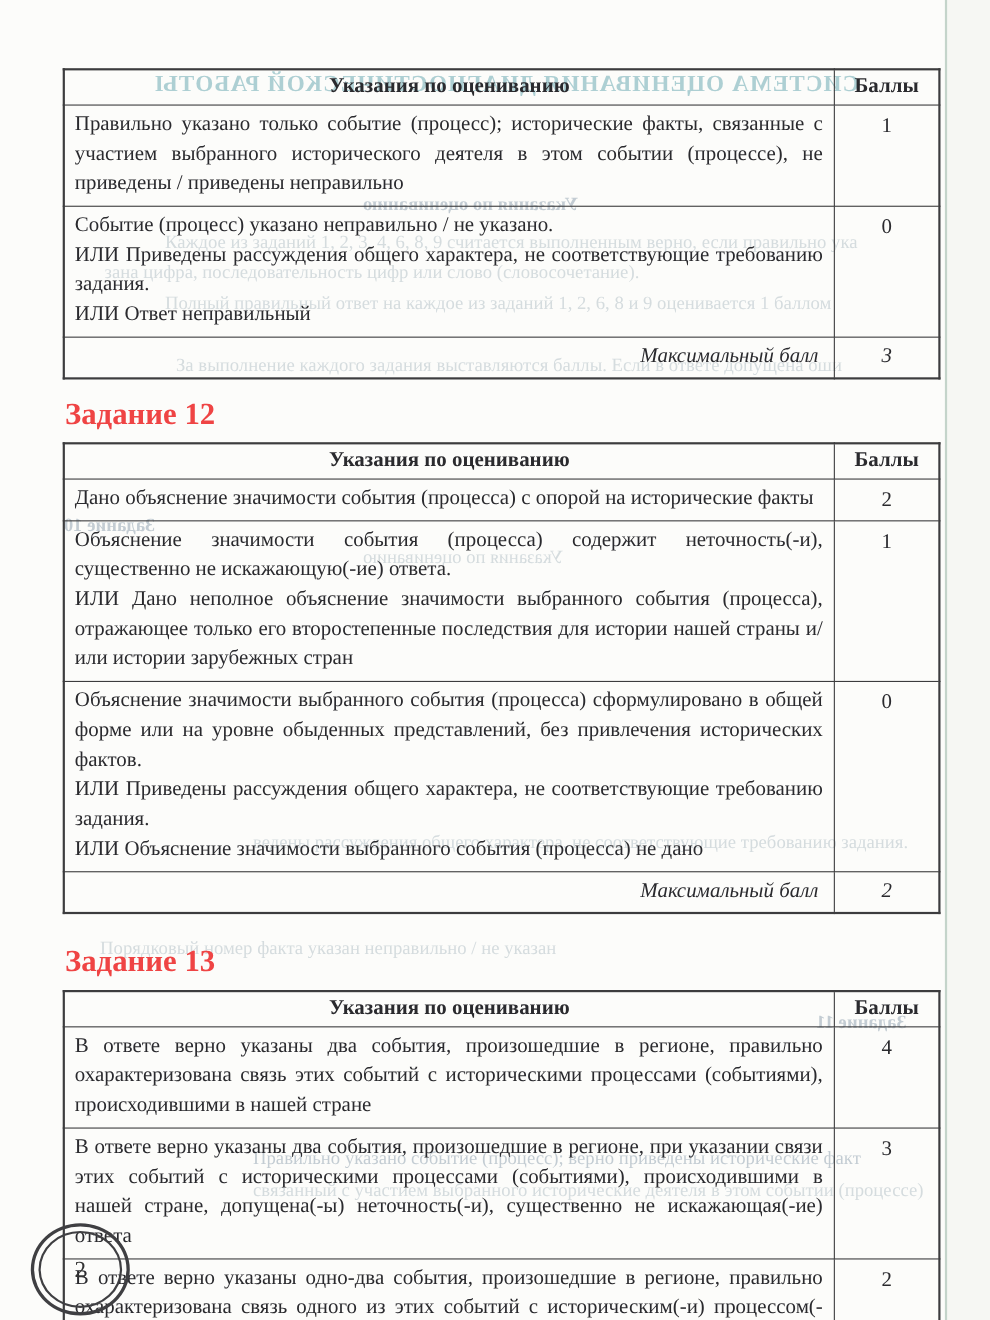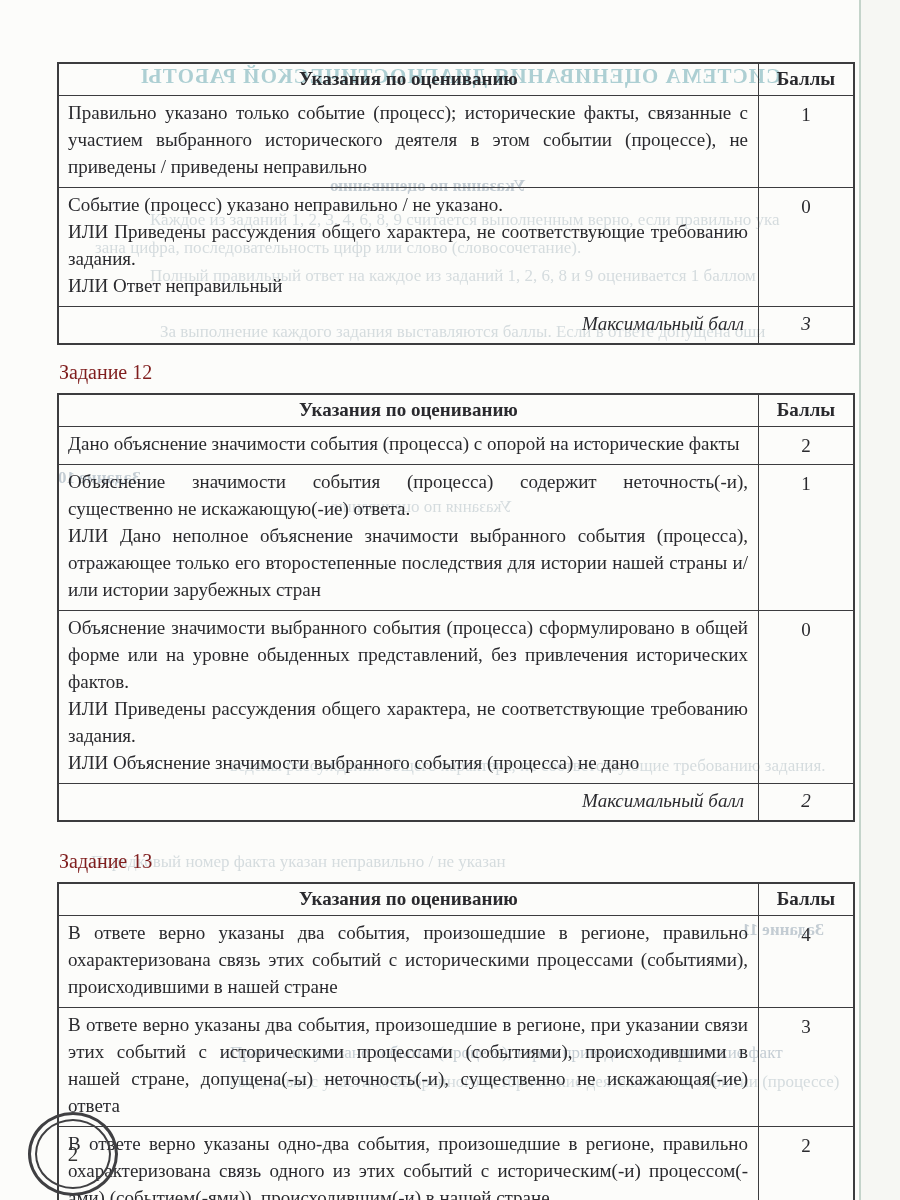--- a/index.html
+++ b/index.html
@@ -54,21 +54,21 @@
     line-height:27px;
   }
   td.criteria .ln{text-align:justify;}
   td.points{width:90px;text-align:center;padding-top:5px;line-height:27px;}
   tr.maxrow td.maxlabel{
     font-style:italic;text-align:right;padding:4px 14px 6px;line-height:26px;margin-top:36px;
   }
   tr.maxrow td.points{font-style:italic;padding-top:4px;line-height:26px;}
 
   .task-title{
-    font-weight:normal;font-size:20px;color:#7f1d1d;
+    font-weight:bold;font-size:28px;color:#ef4444;
     margin:16px 0 9px 2px;
   }
   .task-title.t13{margin-top:28px;}
 
   
   .page-badge{
     position:absolute;left:28px;top:1112px;width:84px;height:78px;
     border:3px solid #3f3f42;border-radius:50%;
     z-index:3;background:transparent;
   }

